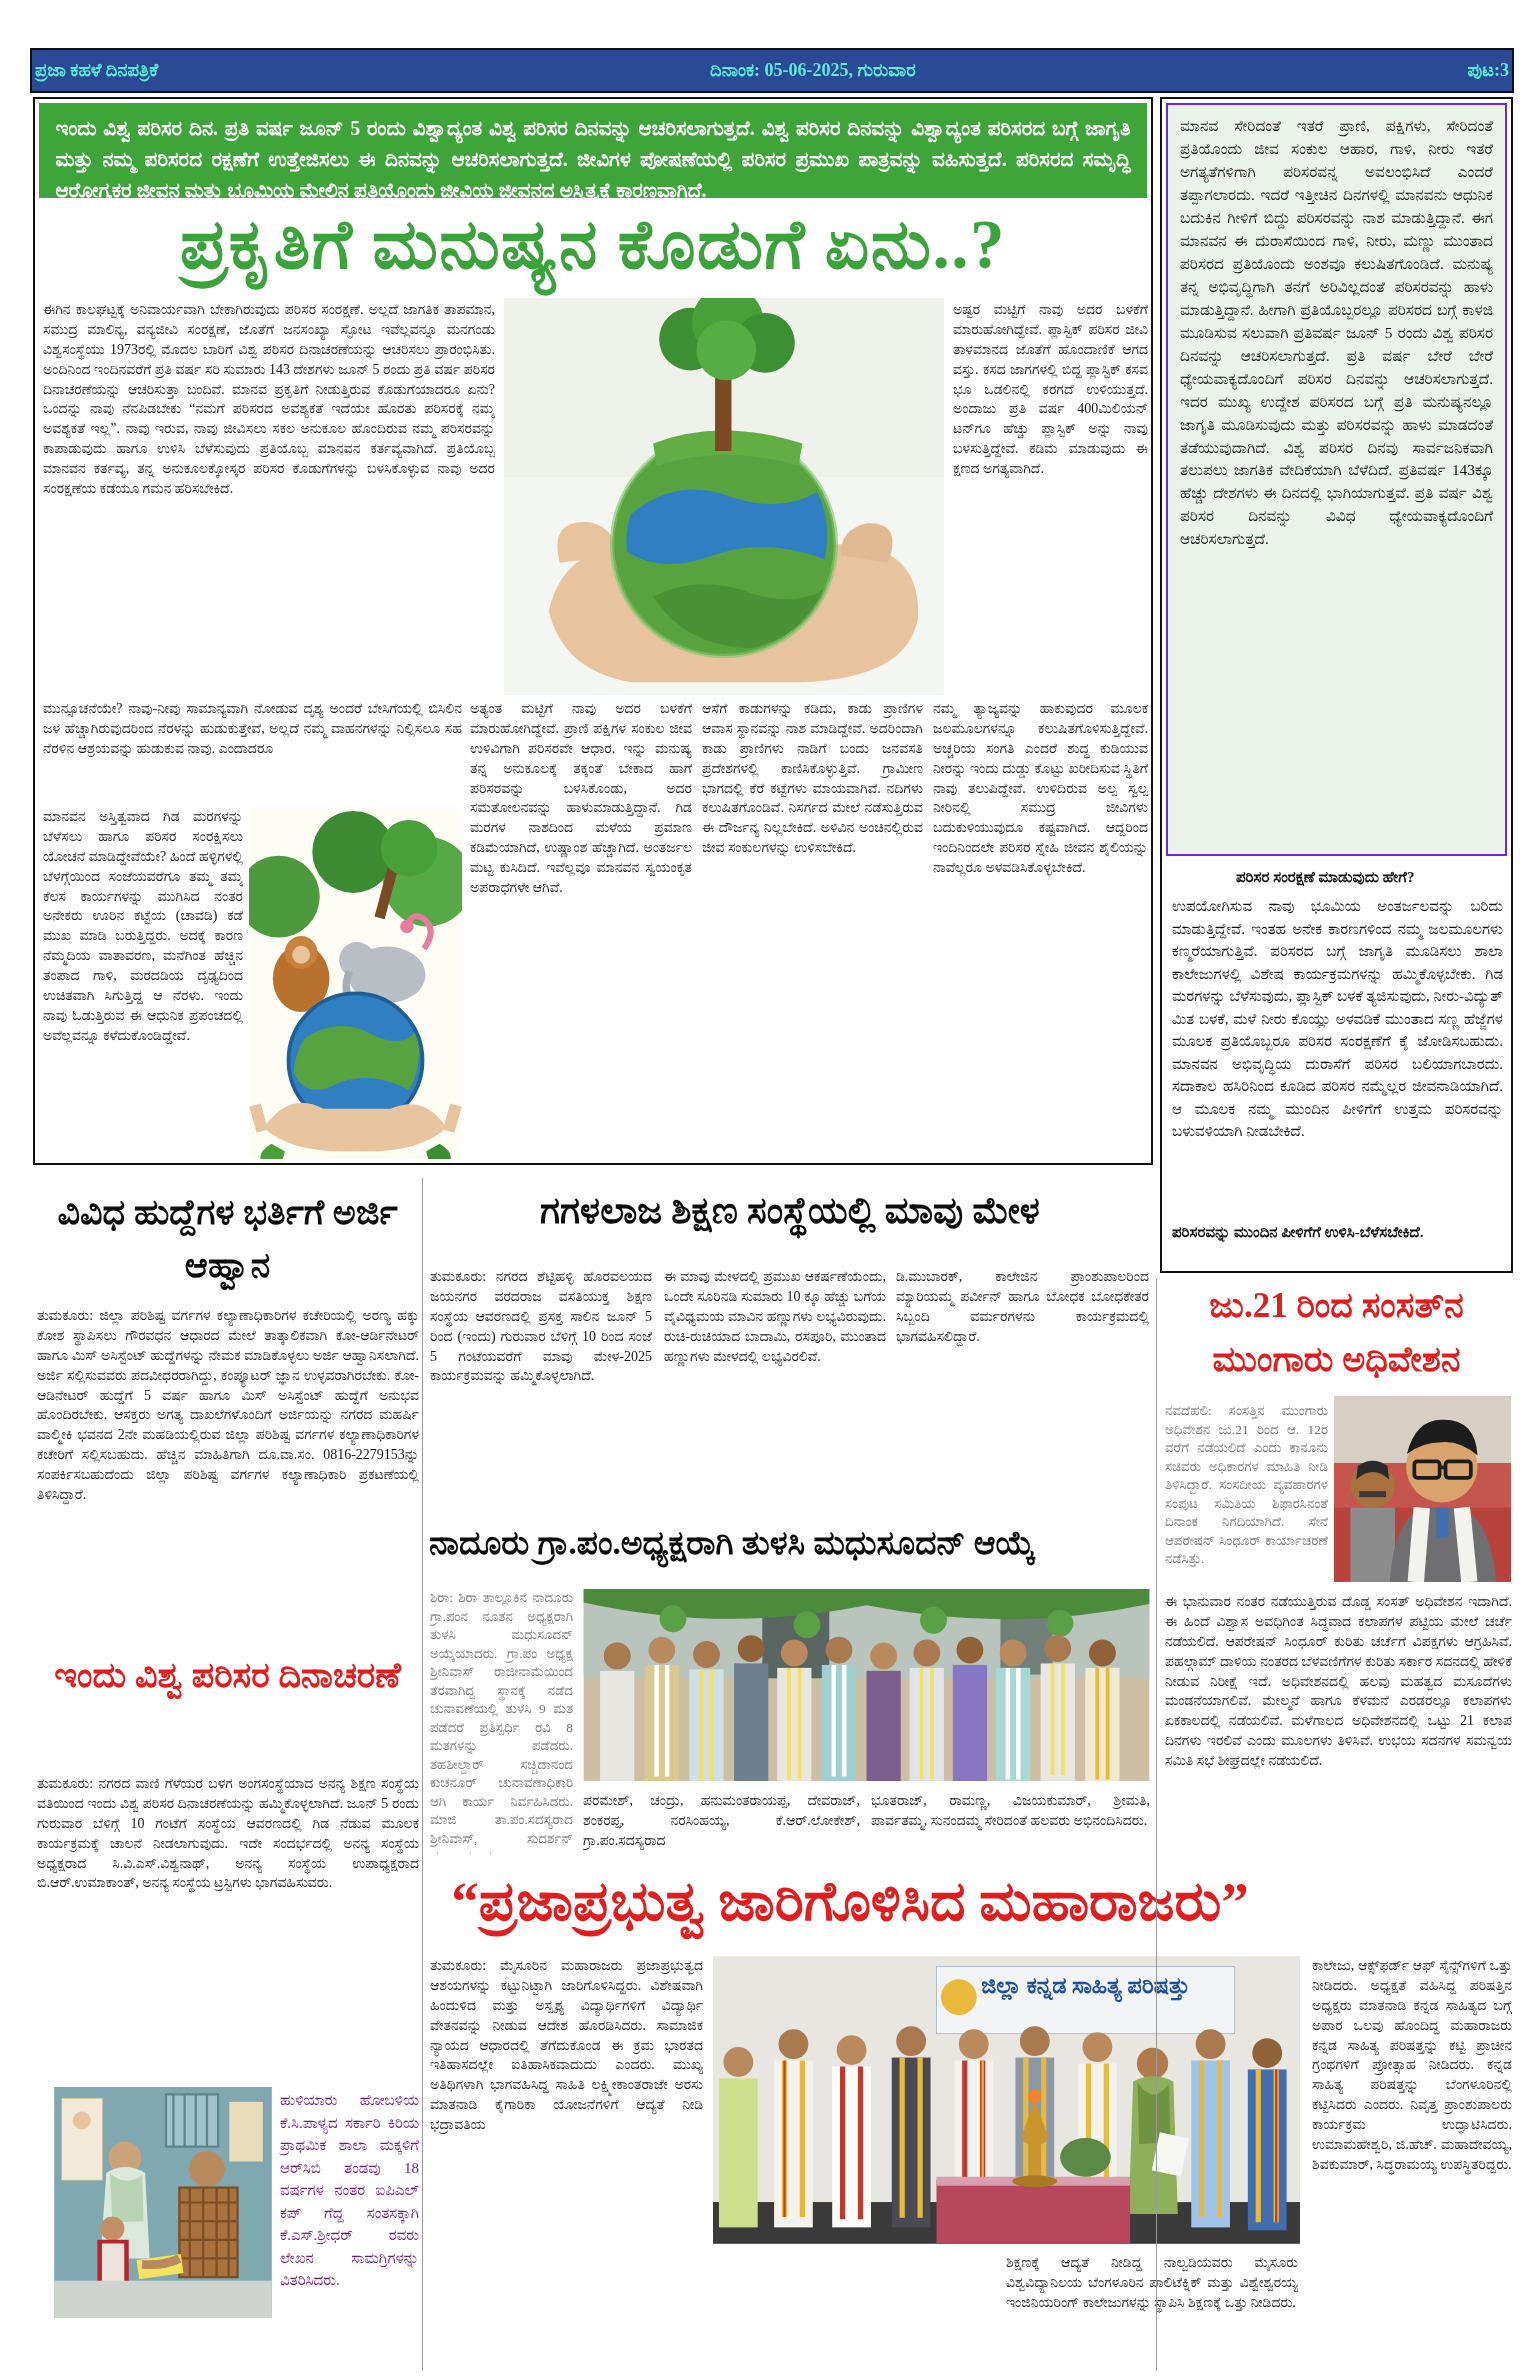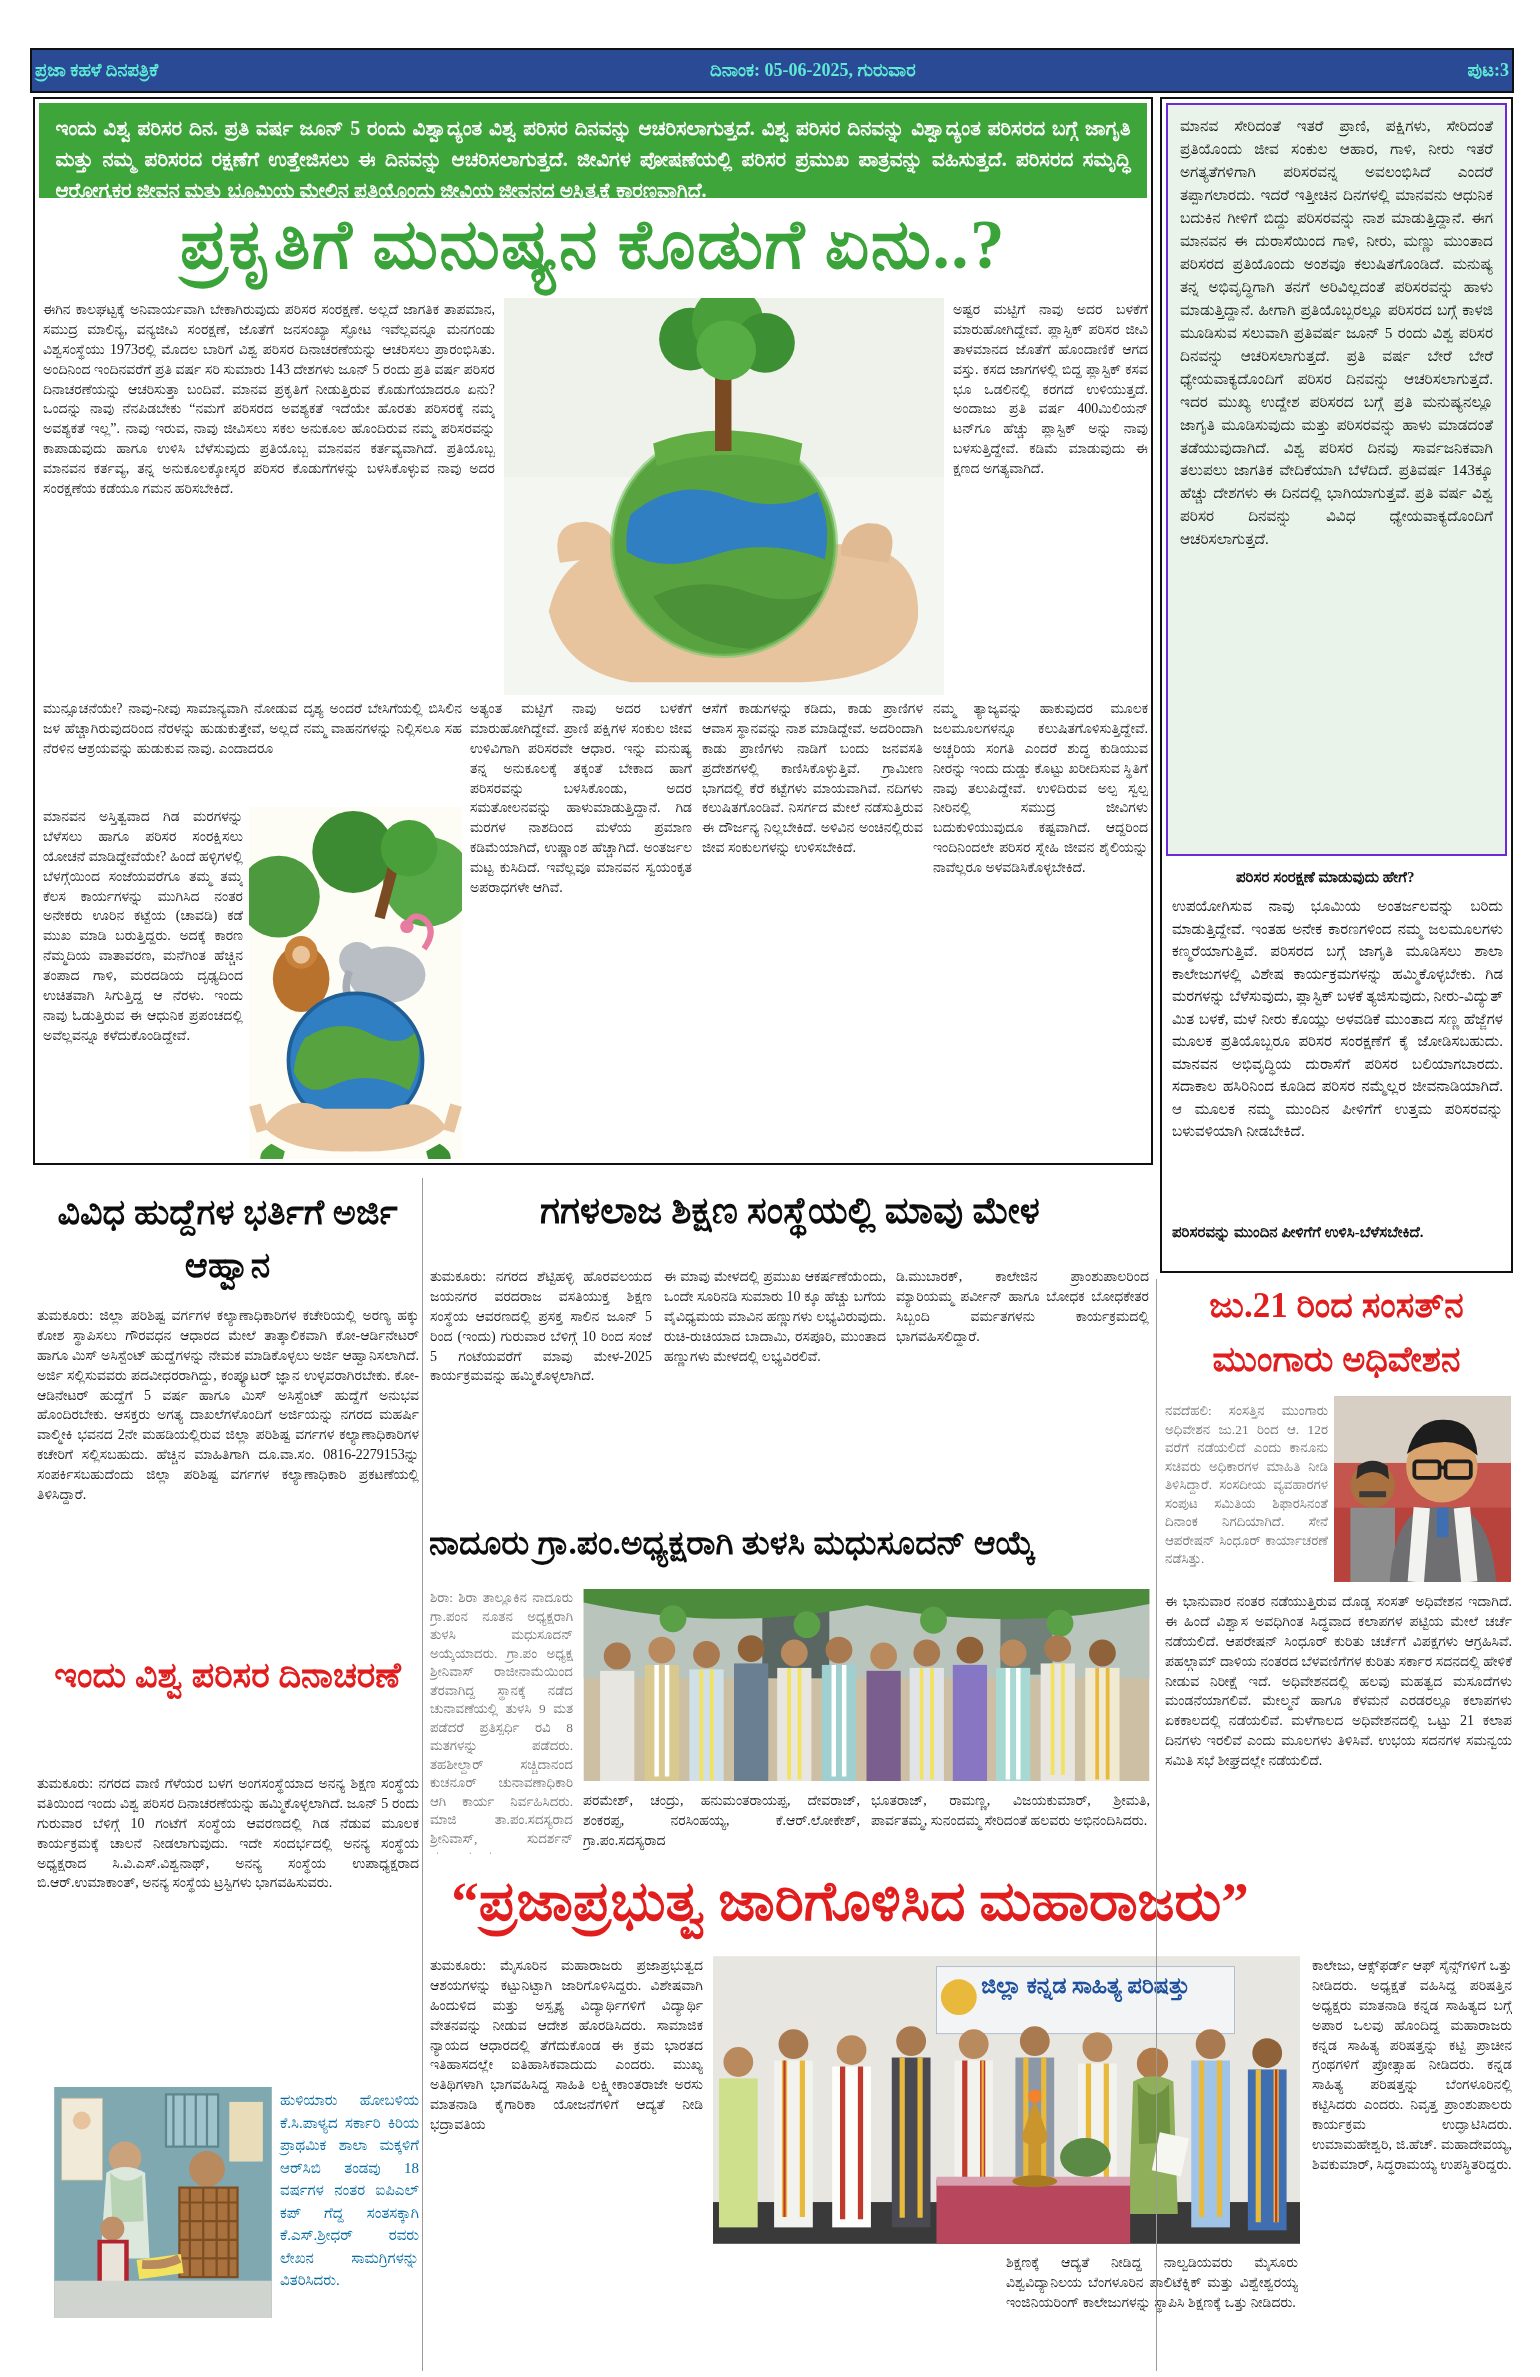--- a/index.html
+++ b/index.html
@@ -16,21 +16,21 @@
   
   .mainbox{border:2.2px solid #101010;box-sizing:border-box;}
   .greenbox{background:#3ea53a;color:#fff;font-weight:bold;font-size:20px;line-height:1.55;
             padding:10.4px 16.4px;box-sizing:border-box;text-align:justify;}
   .lead-headline{color:#3aa33a;font-weight:bold;font-size:69px;line-height:1.05;letter-spacing:1.5px;}
   .sidebox{background:#eaf3ea;border:2px solid #6d28d9;box-sizing:border-box;padding:10.4px 12px;
            font-size:15.3px;line-height:1.5;text-align:justify;}
   .side-lower{font-size:15px;line-height:1.5;text-align:justify;}
   .h-black{font-weight:bold;color:#0d0d0d;}
   .h-red{font-weight:bold;color:#e11d1d;}
-  .caption{font-size:14px;line-height:1.4;font-weight:bold;color:#0369a1;text-align:justify;}
+  .caption{font-size:14px;line-height:1.4;font-weight:bold;color:#701a75;text-align:justify;}
   .rule-v{background:#9a9a9a;width:0.7px;}
   figure{margin:0;padding:0;}
   svg{display:block;}
 </style>
 </head>
 <body>
 
 <div id="page">
 
   <div class="abs masthead" style="left:30px;top:48px;width:1484px;height:45px;">
@@ -153,21 +153,21 @@
       <rect x="112" y="228" width="60" height="26" fill="#f3e25e" transform="rotate(-8 142 241)"></rect>
       <path d="M168 230 q-20 10 -50 8" stroke="#b98a5e" stroke-width="12" fill="none"></path>
       <rect x="0" y="260" width="292" height="50" fill="#cfd4cf"></rect>
     </svg>
   </figure>
   <div class="abs caption" style="left:280px;top:2089px;width:139px;height:283px;font-weight:normal;font-size:15px;line-height:1.5;">ಹುಳಿಯಾರು ಹೋಬಳಿಯ ಕೆ.ಸಿ.ಪಾಳ್ಯದ ಸರ್ಕಾರಿ ಕಿರಿಯ ಪ್ರಾಥಮಿಕ ಶಾಲಾ ಮಕ್ಕಳಿಗೆ ಆರ್‌ಸಿಬಿ ತಂಡವು 18 ವರ್ಷಗಳ ನಂತರ ಐಪಿಎಲ್ ಕಪ್ ಗೆದ್ದ ಸಂತಸಕ್ಕಾಗಿ ಕೆ.ಎಸ್.ಶ್ರೀಧರ್ ರವರು ಲೇಖನ ಸಾಮಗ್ರಿಗಳನ್ನು ವಿತರಿಸಿದರು.</div>
 
   <div class="abs h-black center" style="left:429px;top:1189px;width:722px;height:64px;font-size:37px;">ಗಗಳಲಾಜ ಶಿಕ್ಷಣ ಸಂಸ್ಥೆಯಲ್ಲಿ ಮಾವು ಮೇಳ</div>
   <div class="abs txt" style="left:430px;top:1267px;width:222px;height:246px;overflow:hidden;">ತುಮಕೂರು: ನಗರದ ಶೆಟ್ಟಿಹಳ್ಳಿ ಹೊರವಲಯದ ಜಯನಗರ ವರದರಾಜ ವಸತಿಯುಕ್ತ ಶಿಕ್ಷಣ ಸಂಸ್ಥೆಯ ಆವರಣದಲ್ಲಿ ಪ್ರಸಕ್ತ ಸಾಲಿನ ಜೂನ್ 5 ರಿಂದ (ಇಂದು) ಗುರುವಾರ ಬೆಳಿಗ್ಗೆ 10 ರಿಂದ ಸಂಜೆ 5 ಗಂಟೆಯವರೆಗೆ ಮಾವು ಮೇಳ-2025 ಕಾರ್ಯಕ್ರಮವನ್ನು ಹಮ್ಮಿಕೊಳ್ಳಲಾಗಿದೆ.</div>
   <div class="abs txt" style="left:664px;top:1267px;width:222px;height:246px;overflow:hidden;">ಈ ಮಾವು ಮೇಳದಲ್ಲಿ ಪ್ರಮುಖ ಆಕರ್ಷಣೆಯೆಂದು, ಒಂದೇ ಸೂರಿನಡಿ ಸುಮಾರು 10 ಕ್ಕೂ ಹೆಚ್ಚು ಬಗೆಯ ವೈವಿಧ್ಯಮಯ ಮಾವಿನ ಹಣ್ಣುಗಳು ಲಭ್ಯವಿರುವುದು. ರುಚಿ-ರುಚಿಯಾದ ಬಾದಾಮಿ, ರಸಪೂರಿ, ಮುಂತಾದ ಹಣ್ಣುಗಳು ಮೇಳದಲ್ಲಿ ಲಭ್ಯವಿರಲಿವೆ.</div>
-  <div class="abs txt" style="left:896px;top:1267px;width:253px;height:246px;overflow:hidden;">ಡಿ.ಮುಬಾರಕ್, ಕಾಲೇಜಿನ ಪ್ರಾಂಶುಪಾಲರಿಂದ ಮ್ಯಾರಿಯಮ್ಮ ಪರ್ವೀನ್ ಹಾಗೂ ಬೋಧಕ ಬೋಧಕೇತರ ಸಿಬ್ಬಂದಿ ವರ್ಮತಗಳನು ಕಾರ್ಯಕ್ರಮದಲ್ಲಿ ಭಾಗವಹಿಸಲಿದ್ದಾರೆ.</div>
+  <div class="abs txt" style="left:896px;top:1267px;width:253px;height:246px;overflow:hidden;">ಡಿ.ಮುಬಾರಕ್, ಕಾಲೇಜಿನ ಪ್ರಾಂಶುಪಾಲರಿಂದ ಮ್ಯಾರಿಯಮ್ಮ ಪರ್ವೀನ್ ಹಾಗೂ ಬೋಧಕ ಬೋಧಕೇತರ ಸಿಬ್ಬಂದಿ ವರ್ಮರಗಳನು ಕಾರ್ಯಕ್ರಮದಲ್ಲಿ ಭಾಗವಹಿಸಲಿದ್ದಾರೆ.</div>
 
   <div class="abs h-black" style="left:429px;top:1525px;width:722px;height:55px;font-size:33px;">ನಾದೂರು ಗ್ರಾ.ಪಂ.ಅಧ್ಯಕ್ಷರಾಗಿ ತುಳಸಿ ಮಧುಸೂದನ್ ಆಯ್ಕೆ</div>
   <div class="abs txt-sm" style="left:430px;top:1589px;width:143px;height:265px;overflow:hidden;">ಶಿರಾ: ಶಿರಾ ತಾಲ್ಲೂಕಿನ ನಾದೂರು ಗ್ರಾ.ಪಂನ ನೂತನ ಅಧ್ಯಕ್ಷರಾಗಿ ತುಳಸಿ ಮಧುಸೂದನ್ ಅಯ್ಕೆಯಾದರು. ಗ್ರಾ.ಪಂ ಅಧ್ಯಕ್ಷ ಶ್ರೀನಿವಾಸ್ ರಾಜೀನಾಮೆಯಿಂದ ತೆರವಾಗಿದ್ದ ಸ್ಥಾನಕ್ಕೆ ನಡೆದ ಚುನಾವಣೆಯಲ್ಲಿ ತುಳಸಿ 9 ಮತ ಪಡೆದರೆ ಪ್ರತಿಸ್ಪರ್ಧಿ ರವಿ 8 ಮತಗಳನ್ನು ಪಡೆದರು. ತಹಶೀಲ್ದಾರ್ ಸಚ್ಚಿದಾನಂದ ಕುಚನೂರ್ ಚುನಾವಣಾಧಿಕಾರಿ ಆಗಿ ಕಾರ್ಯ ನಿರ್ವಹಿಸಿದರು. ಮಾಜಿ ತಾ.ಪಂ.ಸದಸ್ಯರಾದ ಶ್ರೀನಿವಾಸ್, ಸುದರ್ಶನ್ ಮುಖಂಡರಾದ ಪಿ.ಎಸ್.ಗಂಗಾಧರ್,</div>
 
   <figure class="abs" style="left:583px;top:1589px;width:567px;height:192px;">
     <svg viewBox="0 0 760 258" width="567" height="192">
       <rect width="760" height="258" fill="#cdbfa4"></rect>
       <rect x="0" y="0" width="760" height="120" fill="#b9c4bd"></rect>
       <rect x="240" y="20" width="90" height="100" fill="#5a6661"></rect>
       <rect x="560" y="25" width="70" height="90" fill="#72807a"></rect>

